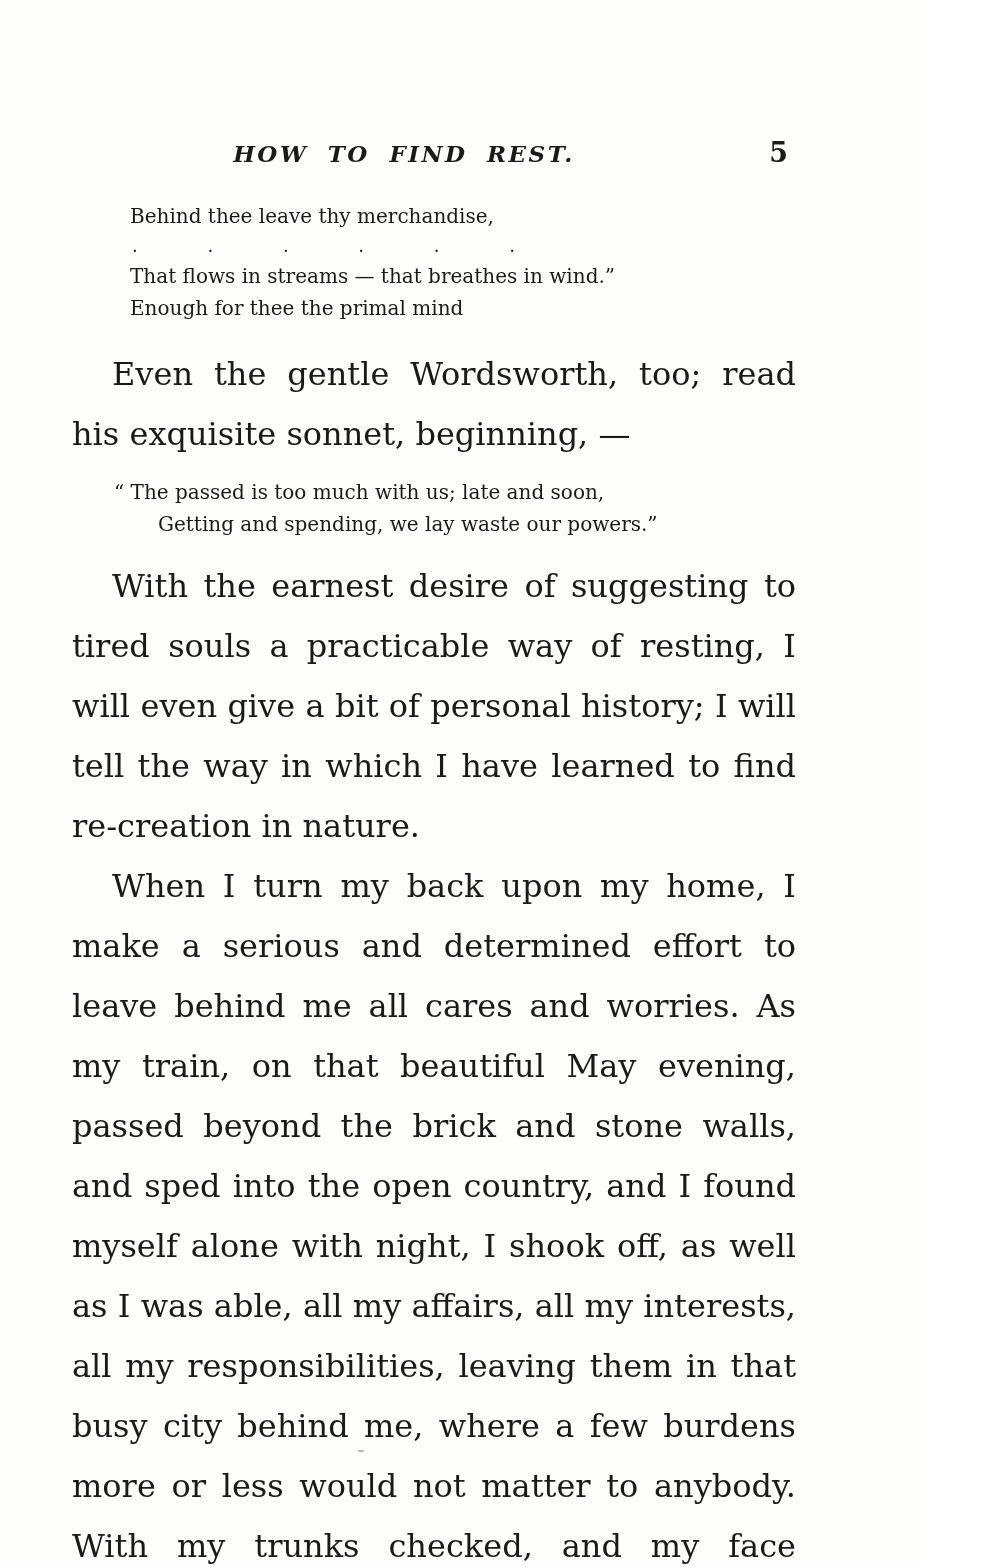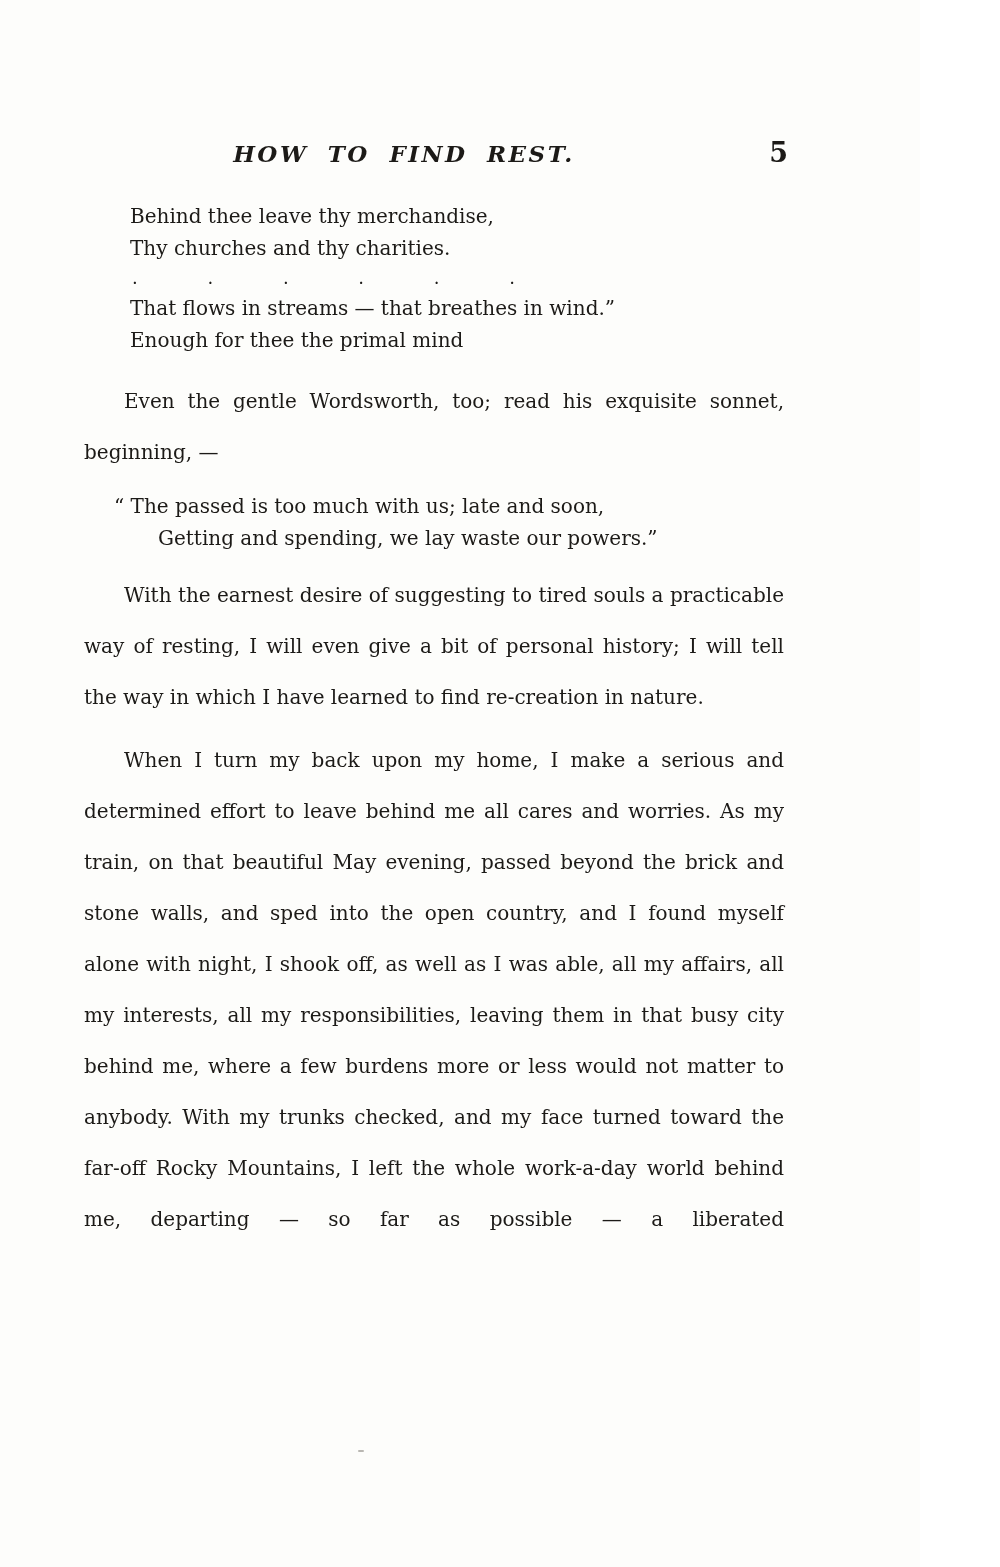--- a/index.html
+++ b/index.html
@@ -53,23 +53,23 @@
   .verse-ellipsis {
     font-size: 18px;
     line-height: 28px;
     word-spacing: 64px;
     padding-left: 2px;
   }
   .stanza-2 { margin: 12px 0 16px 42px; }
   .stanza-2 .indent { margin-left: 44px; }
 
   .body-para {
-    margin: 12px;
-    font-size: 20px;
-    line-height: 51px;
+    margin: 0;
+    font-size: 32px;
+    line-height: 60px;
     text-align: justify;
     text-indent: 40px;
   }
   .continued { text-align-last: justify; }
 
   .scan-mark {
     position: absolute;
     left: 358px;
     top: 1450px;
     width: 6px;
@@ -84,21 +84,20 @@
 <div class="page">
   <div class="content">
 
     <div class="header">
       <span class="running-title">HOW TO FIND REST.</span>
       <span class="page-number">5</span>
     </div>
 
     <div class="stanza stanza-1">
       <div class="verse-line">Behind thee leave thy merchandise,</div>
-      <div class="verse-line">Thy churches and thy charities.</div>
       <div class="verse-ellipsis">. . . . . .</div>
       <div class="verse-line">That flows in streams — that breathes in wind.”</div>
       <div class="verse-line">Enough for thee the primal mind</div>
     </div>
 
     <p class="body-para">Even the gentle Wordsworth, too; read his exquisite sonnet, beginning, —</p>
 
     <div class="stanza stanza-2">
       <div class="verse-line">“ The passed is too much with us; late and soon,</div>
       <div class="verse-line indent">Getting and spending, we lay waste our powers.”</div>

